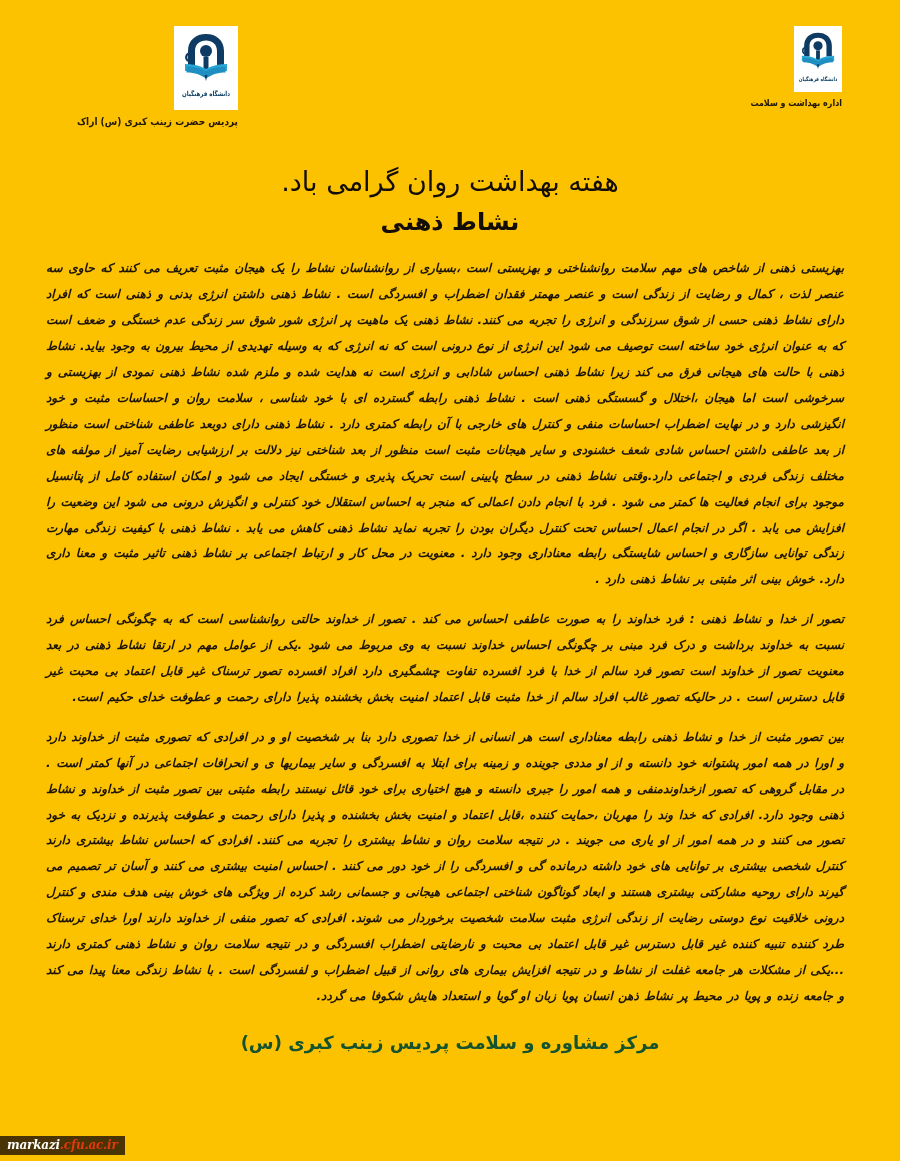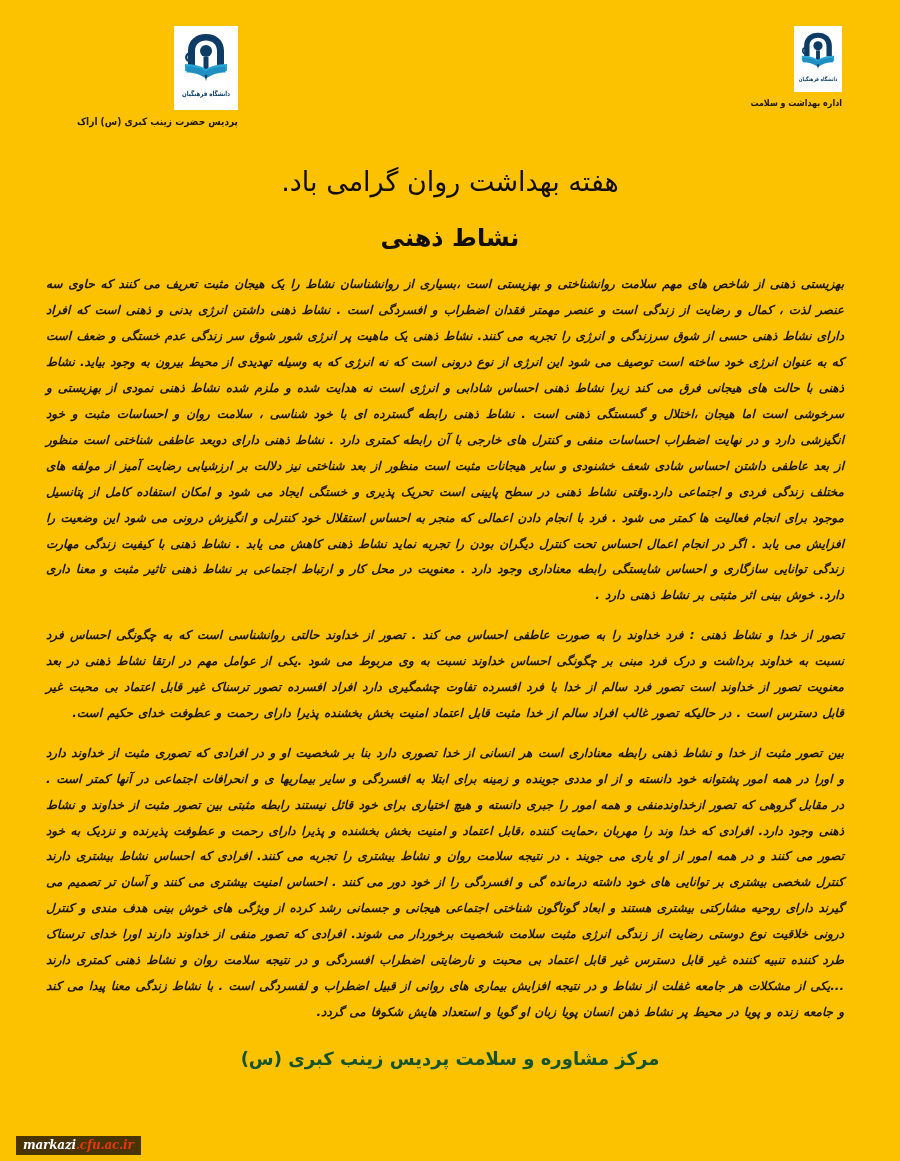--- a/index.html
+++ b/index.html
@@ -90,21 +90,21 @@
     font-weight: 400;
     color: #140d05;
     line-height: 1.35;
     letter-spacing: 0.3px;
   }
   .title-sub {
     font-size: 24px;
     font-weight: 700;
     color: #140d05;
     line-height: 1.5;
-    margin-top: 20px;
+    margin-top: 4px;
     letter-spacing: 1px;
   }
 
   
   .body-wrap {
     padding: 16px 56px 0 46px;
     box-sizing: border-box;
   }
   .para {
     font-size: 12px;
@@ -128,21 +128,21 @@
   .footer-title {
     font-size: 18px;
     font-weight: 700;
     color: #14532d;
     letter-spacing: 0.2px;
   }
 
   
   .watermark {
     position: absolute;
-    left: 16px;
+    left: 0;
     bottom: 6px;
     background: #4a3305;
     padding: 3px 7px 4px 7px;
     font-family: "DejaVu Serif", "Liberation Serif", serif;
     font-size: 12px;
     font-style: italic;
     font-weight: 700;
     line-height: 1;
     direction: ltr;
     letter-spacing: -0.2px;

